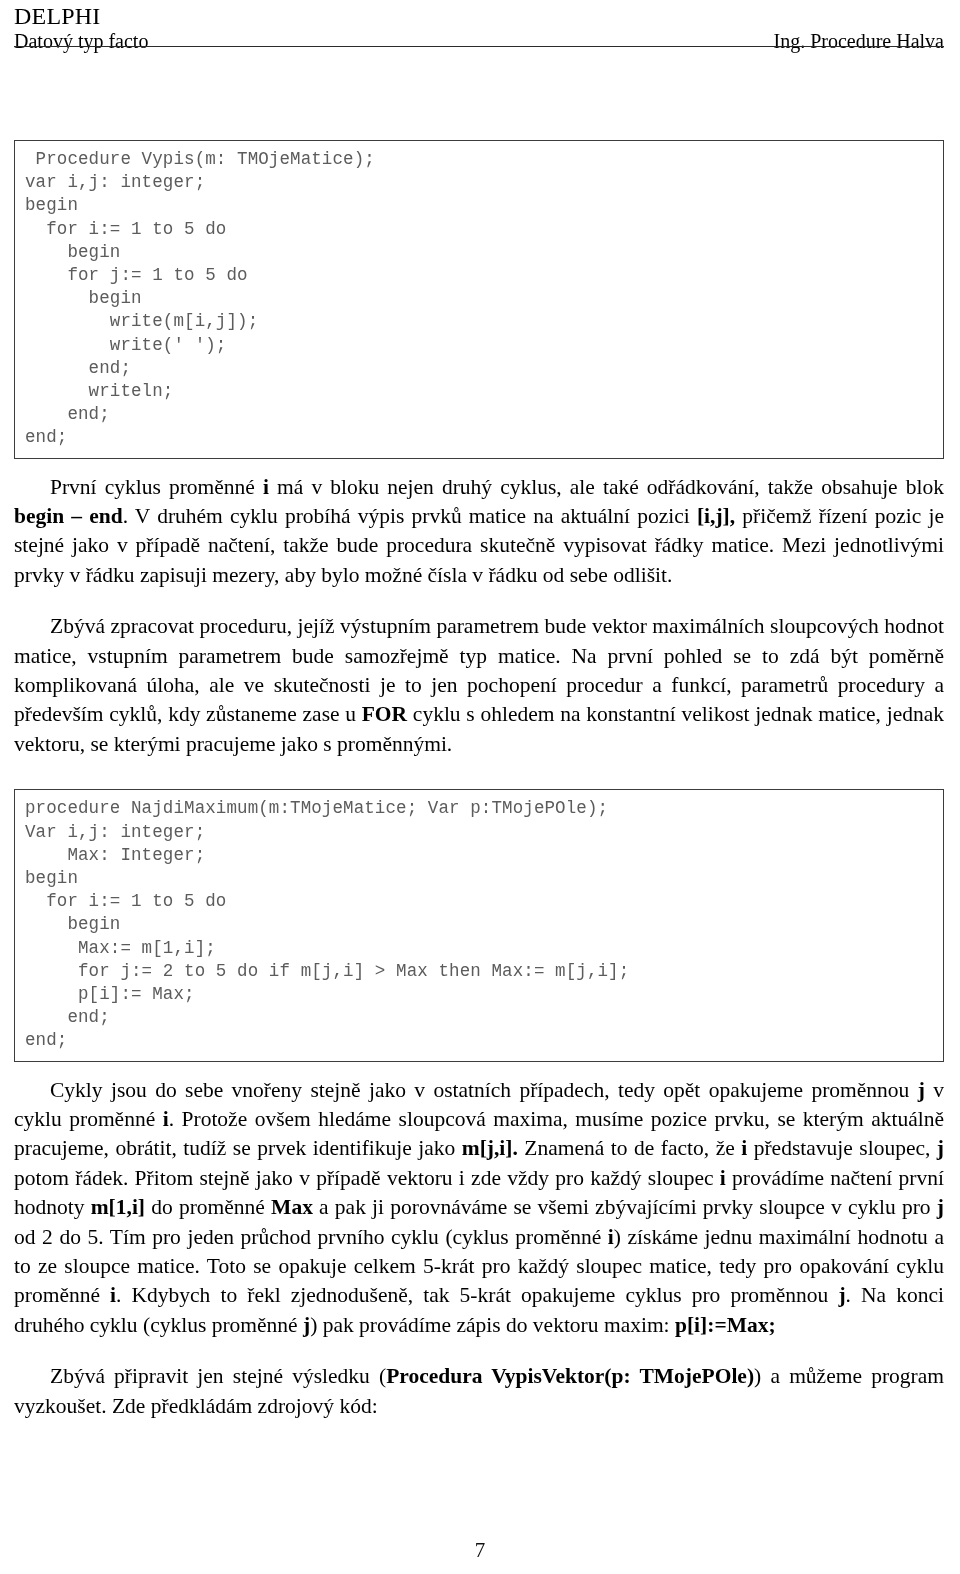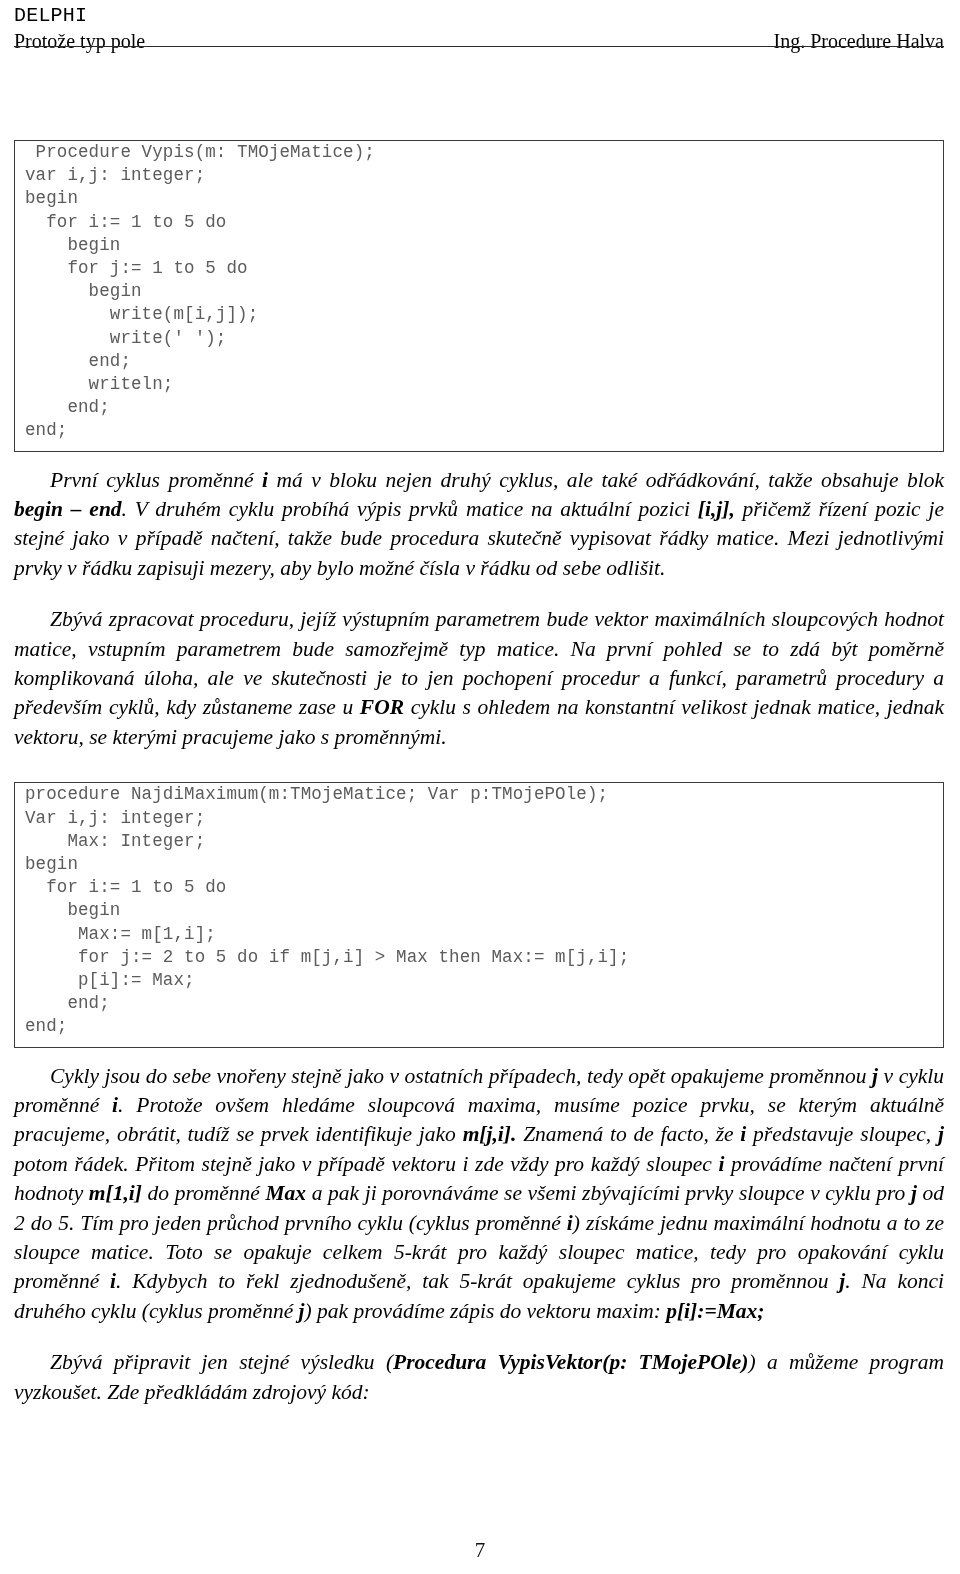--- a/index.html
+++ b/index.html
@@ -26,24 +26,23 @@
   }
 
   
   .header {
     position: absolute;
     left: 14px;
     top: 4px;
     width: 930px;
   }
   .header-line1 {
-    font-size: 20px;
+    font-size: 24px;
     line-height: 24px;
     letter-spacing: 0.2px;
-    font-family: Liberation Mono, monospace;
   }
   .header-row2 {
     display: flex;
     justify-content: space-between;
     align-items: baseline;
     font-size: 20px;
     line-height: 25px;
     margin-top: 1px;
   }
   .header-rule {
@@ -60,42 +59,41 @@
     position: absolute;
     left: 14px;
     top: 140px;
     width: 930px;
   }
 
   
   .code-box {
     border: 1.2px solid #3c3c3c;
     box-sizing: border-box;
-    padding: 0 10px 8px 10px;
+    padding: 7px 10px 8px 10px;
     background: #ffffff;
   }
   .code-box pre {
     margin: 0;
     font-family: "Liberation Mono", "DejaVu Sans Mono", monospace;
     font-size: 17.5px;
     line-height: 23.2px;
     color: #5c5c5c;
     white-space: pre;
     letter-spacing: 0.1px;
   }
 
   
   p.para {
     margin: 0;
     font-size: 21.5px;
     line-height: 29.4px;
     text-align: justify;
     text-indent: 36px;
     hyphens: none;
-    font-style: italic;
   }
   b { font-weight: bold; }
 
   .gap-after-code { height: 14px; }
   .gap-para { height: 22px; }
   .gap-before-code { height: 30px; }
 
   
   .page-number {
     position: absolute;
@@ -109,21 +107,21 @@
   }
 </style>
 </head>
 <body>
 
 <div class="page">
 
   <div class="header">
     <div class="header-line1">DELPHI</div>
     <div class="header-row2">
-      <span>Protože typ pole</span>
+      <span>Datový typ facto</span>
       <span>Ing. Procedure Halva</span>
     </div>
   </div>
   <div class="header-rule"></div>
 
   <div class="content">
 
     <div class="code-box">
       <pre> Procedure Vypis(m: TMOjeMatice);
 var i,j: integer;

